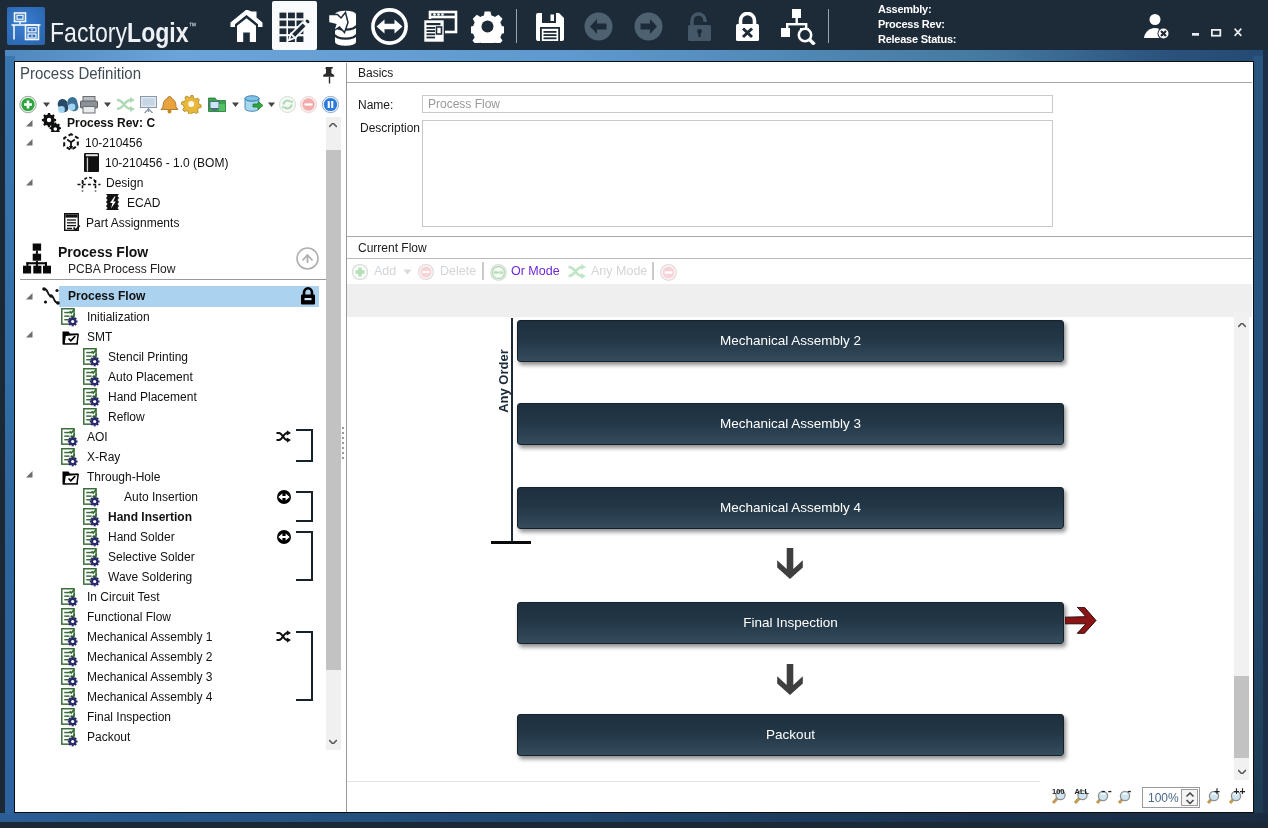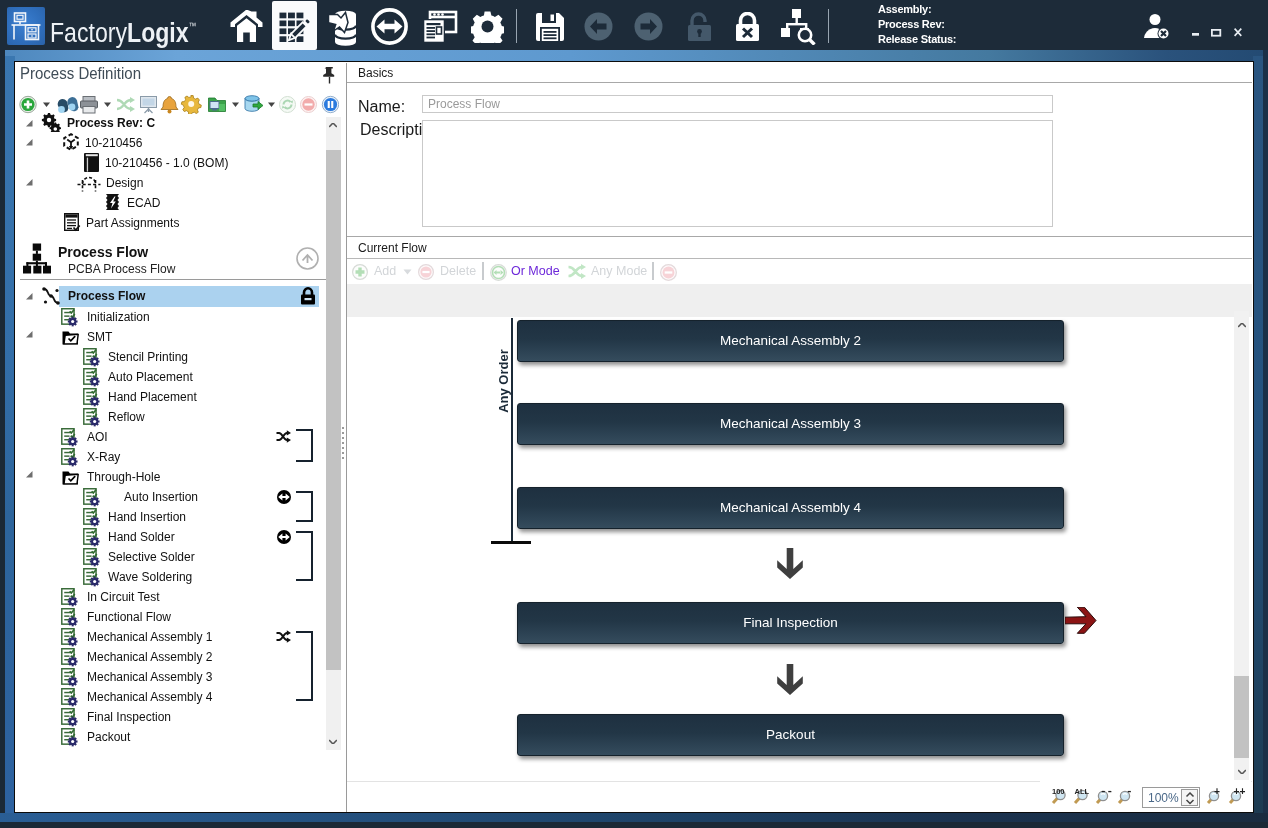--- a/index.html
+++ b/index.html
@@ -31,21 +31,21 @@
   
   .trow { position:absolute; height:20px; line-height:20px; font-size:12px; color:#111; white-space:nowrap; }
   .trow.bold { font-weight:bold; }
 
   
   #rightpanel { left:347px; top:62.5px; width:905.5px; height:749px; background:#fff; }
   .tbicon { position:absolute; top:0; height:50px; padding-top:3px; display:flex; align-items:center; justify-content:center; }
   .tbsep { position:absolute; top:9px; width:1px; height:34px; background:#98a5b1; }
   .wbtn { position:absolute; }
 
-  .fieldlabel { position:absolute; font-size:16px; color:#1a1a1a; }
+  .fieldlabel { position:absolute; font-size:12px; color:#1a1a1a; }
   .flowbox { position:absolute; left:517px; width:547px; height:42px; border-radius:3px;
      background:linear-gradient(to bottom,#1e3040 0%, #223646 45%, #2c4253 75%, #354c5d 100%);
      border:1px solid #15222c; box-shadow:2px 3px 4px rgba(0,0,0,0.45);
      color:#fff; font-size:13.5px; text-align:center; line-height:40px; }
 </style>
 </head>
 <body>
 <div class="abs" id="titlebar"></div>
 <div class="abs" id="bluestrip"></div>
 <div class="abs" id="outerleft"></div>
@@ -537,21 +537,21 @@
   <svg class="abs" style="left:83px;top:488px;" width="17" height="19" viewBox="0 0 16 18">
       <use href="#opdoc"></use>
     </svg>
   <div class="trow" style="left:124px;top:487px;">Auto Insertion</div>
   <svg class="abs" style="left:277px;top:490px;" width="14" height="14" viewBox="0 0 14 14">
       <use href="#circleswap"></use>
     </svg>
   <svg class="abs" style="left:83px;top:508px;" width="17" height="19" viewBox="0 0 16 18">
       <use href="#opdoc"></use>
     </svg>
-  <div class="trow" style="left:108px;top:507px;">Hand Insertion</div>
+  <div class="trow" style="left:108px;top:507px;font-weight:bold;">Hand Insertion</div>
   <svg class="abs" style="left:83px;top:528px;" width="17" height="19" viewBox="0 0 16 18">
       <use href="#opdoc"></use>
     </svg>
   <div class="trow" style="left:108px;top:527px;">Hand Solder</div>
   <svg class="abs" style="left:277px;top:530px;" width="14" height="14" viewBox="0 0 14 14">
       <use href="#circleswap"></use>
     </svg>
   <svg class="abs" style="left:83px;top:548px;" width="17" height="19" viewBox="0 0 16 18">
       <use href="#opdoc"></use>
     </svg>

